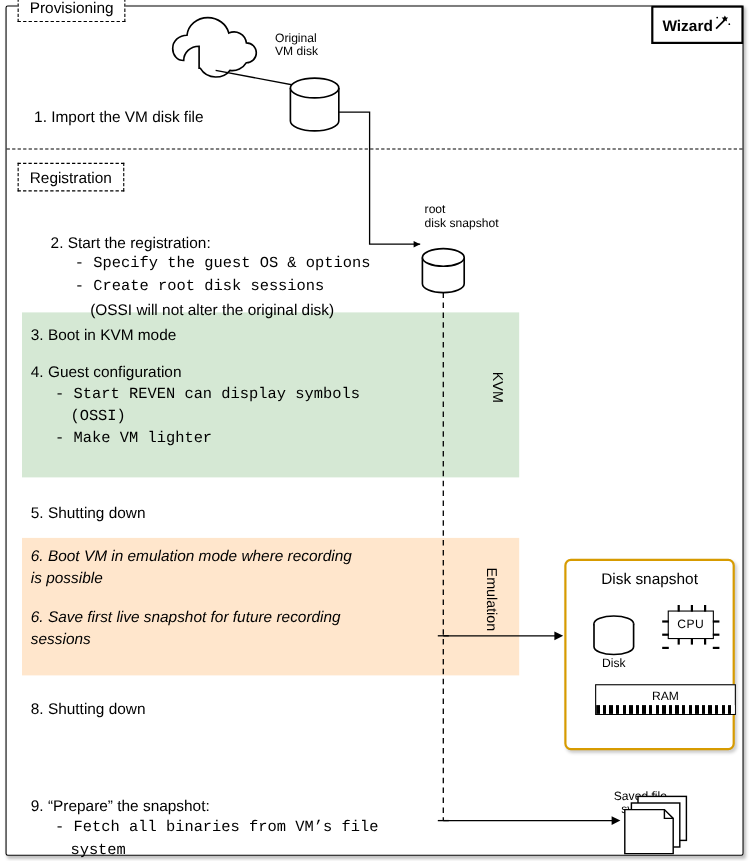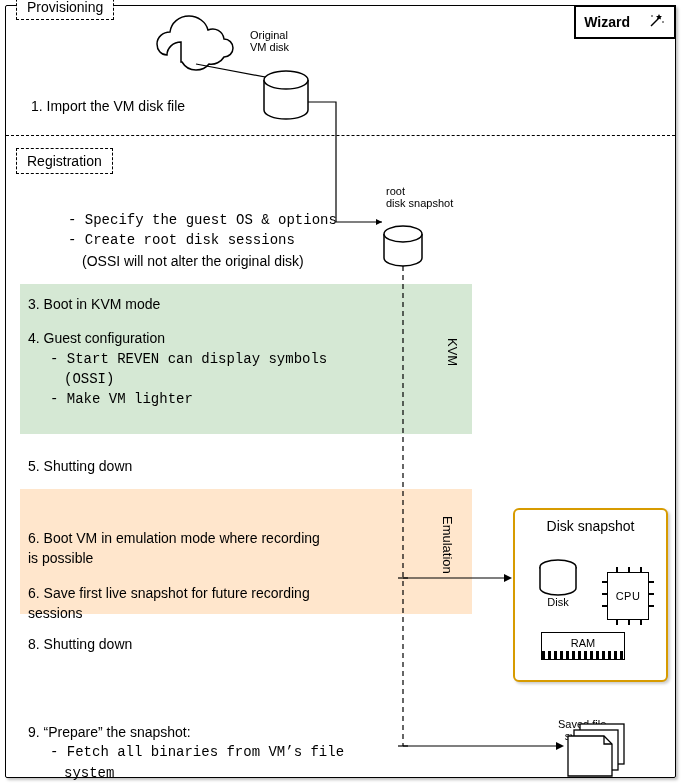--- a/index.html
+++ b/index.html
@@ -22,21 +22,21 @@
     border-radius: 2px;
     box-shadow: 2px 2px 3px rgba(0,0,0,0.25);
   }
   .wizard-tag {
     position: absolute;
     right: -1px; top: -1px;
     border: 2px solid #000;
     background: #fff;
     padding: 4px 8px;
     font-weight: bold;
-    display: flex; align-items: center; gap: 18px;
+    display: flex; align-items: center; gap: 0;
     z-index: 20;
   }
   .wand { font-size: 16px; }
   .section-label {
     position: absolute;
     border: 1px dashed #000;
     background: #fff;
     padding: 4px 10px;
     z-index: 10;
   }
@@ -80,29 +80,29 @@
     background: #fff;
   }
   .snap-title { position: absolute; top: 8px; left: 0; right: 0; text-align: center; }
   .small-cyl {
     position: absolute;
     left: 18px; top: 48px;
     width: 50px; height: 50px;
   }
   .cpu-chip {
     position: absolute;
-    left: 92px; top: 62px;
-    width: 42px; height: 48px;
+    left: 92px; top: 45px;
+    width: 42px; height: 26px;
     border: 1.5px solid #000;
     display: flex; align-items: center; justify-content: center;
     font-size: 11px; letter-spacing: 0.5px;
   }
   .ram-stick {
     position: absolute;
-    left: 26px; top: 122px; width: 84px; height: 28px;
+    left: 26px; top: 112px; width: 128px; height: 28px;
     border: 1.5px solid #000;
     font-size: 11px; text-align: center;
     padding-top: 4px;
     background: #fff;
   }
   .ram-teeth {
     position: absolute; left: 0; right: 0; bottom: 0; height: 8px;
     background: repeating-linear-gradient(90deg, #000 0 3px, #fff 3px 6px);
   }
   .chip-leg { position: absolute; background: #000; }
@@ -145,36 +145,37 @@
 
   <div class="disk-label" style="left:380px; top:179px; white-space:pre;">root
 disk snapshot</div>
 
   <div class="disk-label" style="left:552px; top:712px; white-space:pre; text-align:center;">Saved file
 system</div>
 
   <div class="text-block" style="left:25px; top:90px;">1.  Import the VM disk file</div>
 
   <div class="text-block" style="left:40px; top:204px; width:330px;">
+    <div>2.  Start the registration:</div>
     <div class="sub">Specify the guest OS &amp; options</div>
     <div class="sub">Create root disk sessions</div>
     <div style="margin-left:36px;">(OSSI will not alter the original disk)</div>
   </div>
 
   <div class="text-block" style="left:22px; top:288px; width:380px;">
     <div>3. Boot in KVM mode</div>
     <div style="height:14px;"></div>
     <div>4. Guest configuration</div>
     <div class="sub" style="width:280px;">Start REVEN can display symbols (OSSI)</div>
     <div class="sub">Make VM lighter</div>
   </div>
 
   <div class="text-block" style="left:22px; top:450px;">5. Shutting down</div>
 
-  <div class="text-block" style="left:22px; top:522px; width:300px;">
+  <div class="text-block" style="left:22px; top:489px; width:300px;font-style:italic;">
     <div>6. Boot VM in emulation mode where recording is possible</div>
     <div style="height:14px;"></div>
     <div>6. Save first live snapshot for future recording sessions</div>
   </div>
 
   <div class="text-block" style="left:22px; top:628px;">8. Shutting down</div>
 
   <div class="text-block" style="left:22px; top:716px; width:330px;">
     <div>9. “Prepare” the snapshot:</div>
     <div class="sub">Fetch all binaries from VM’s file system</div>

